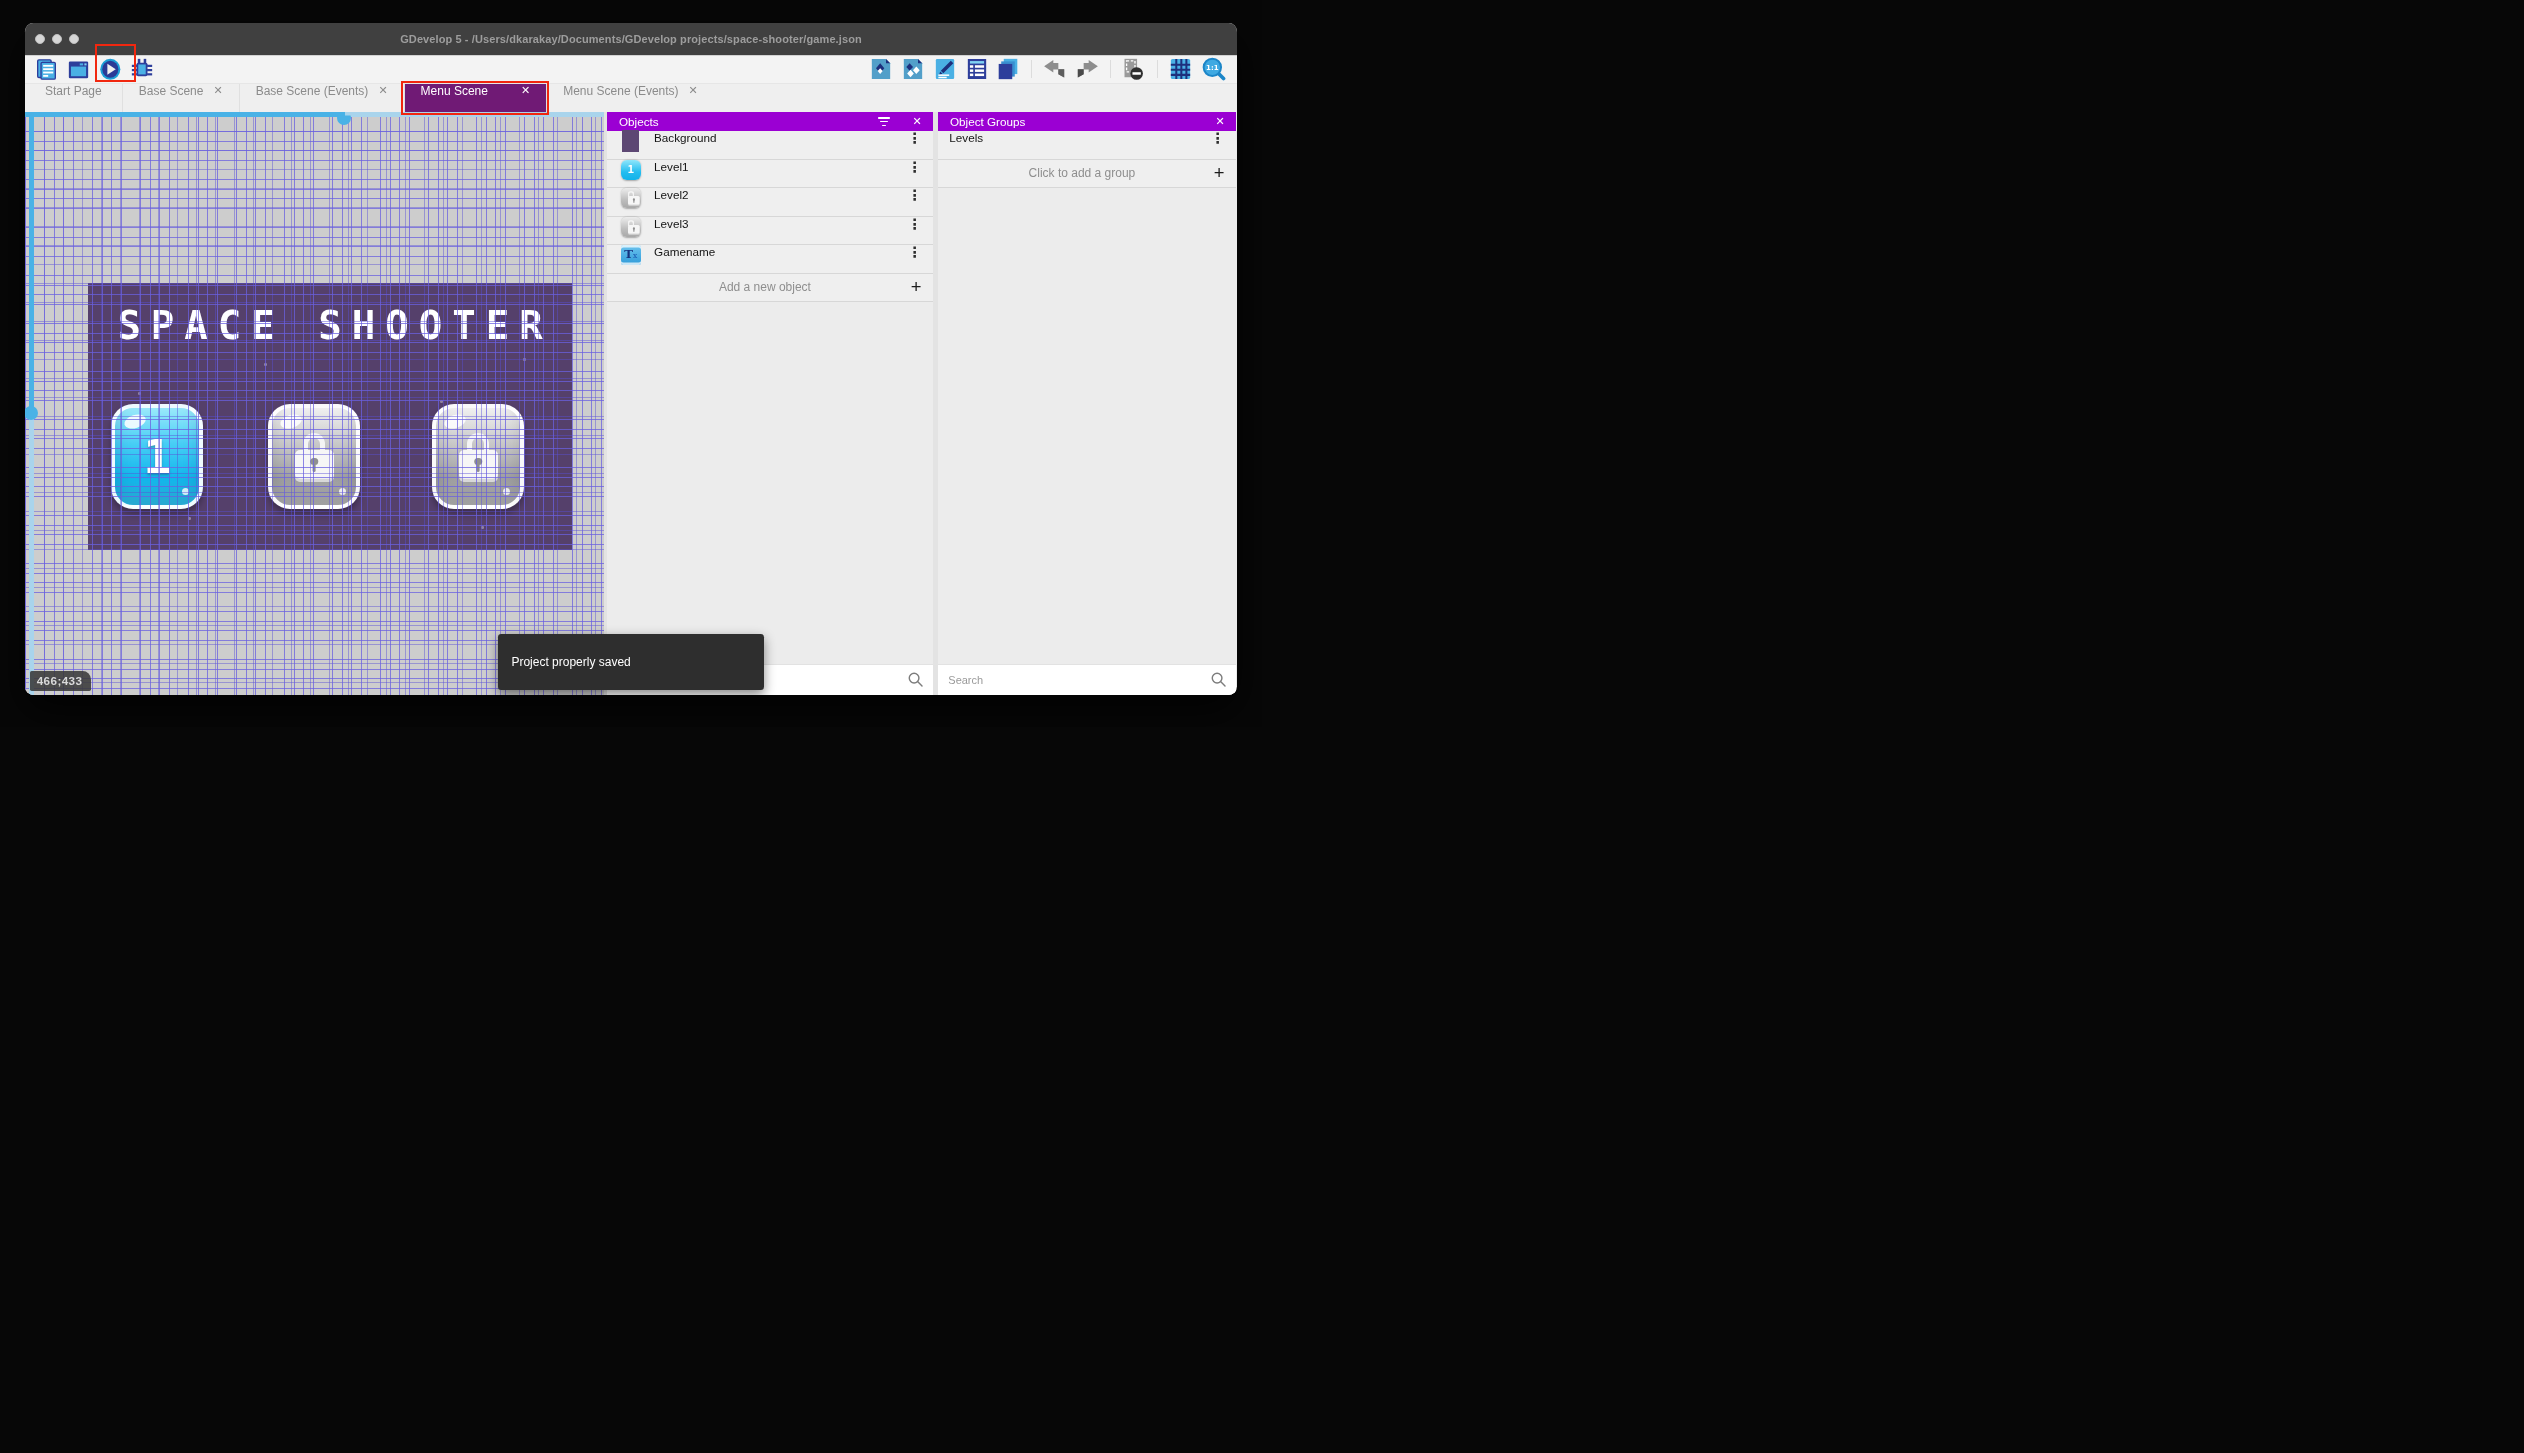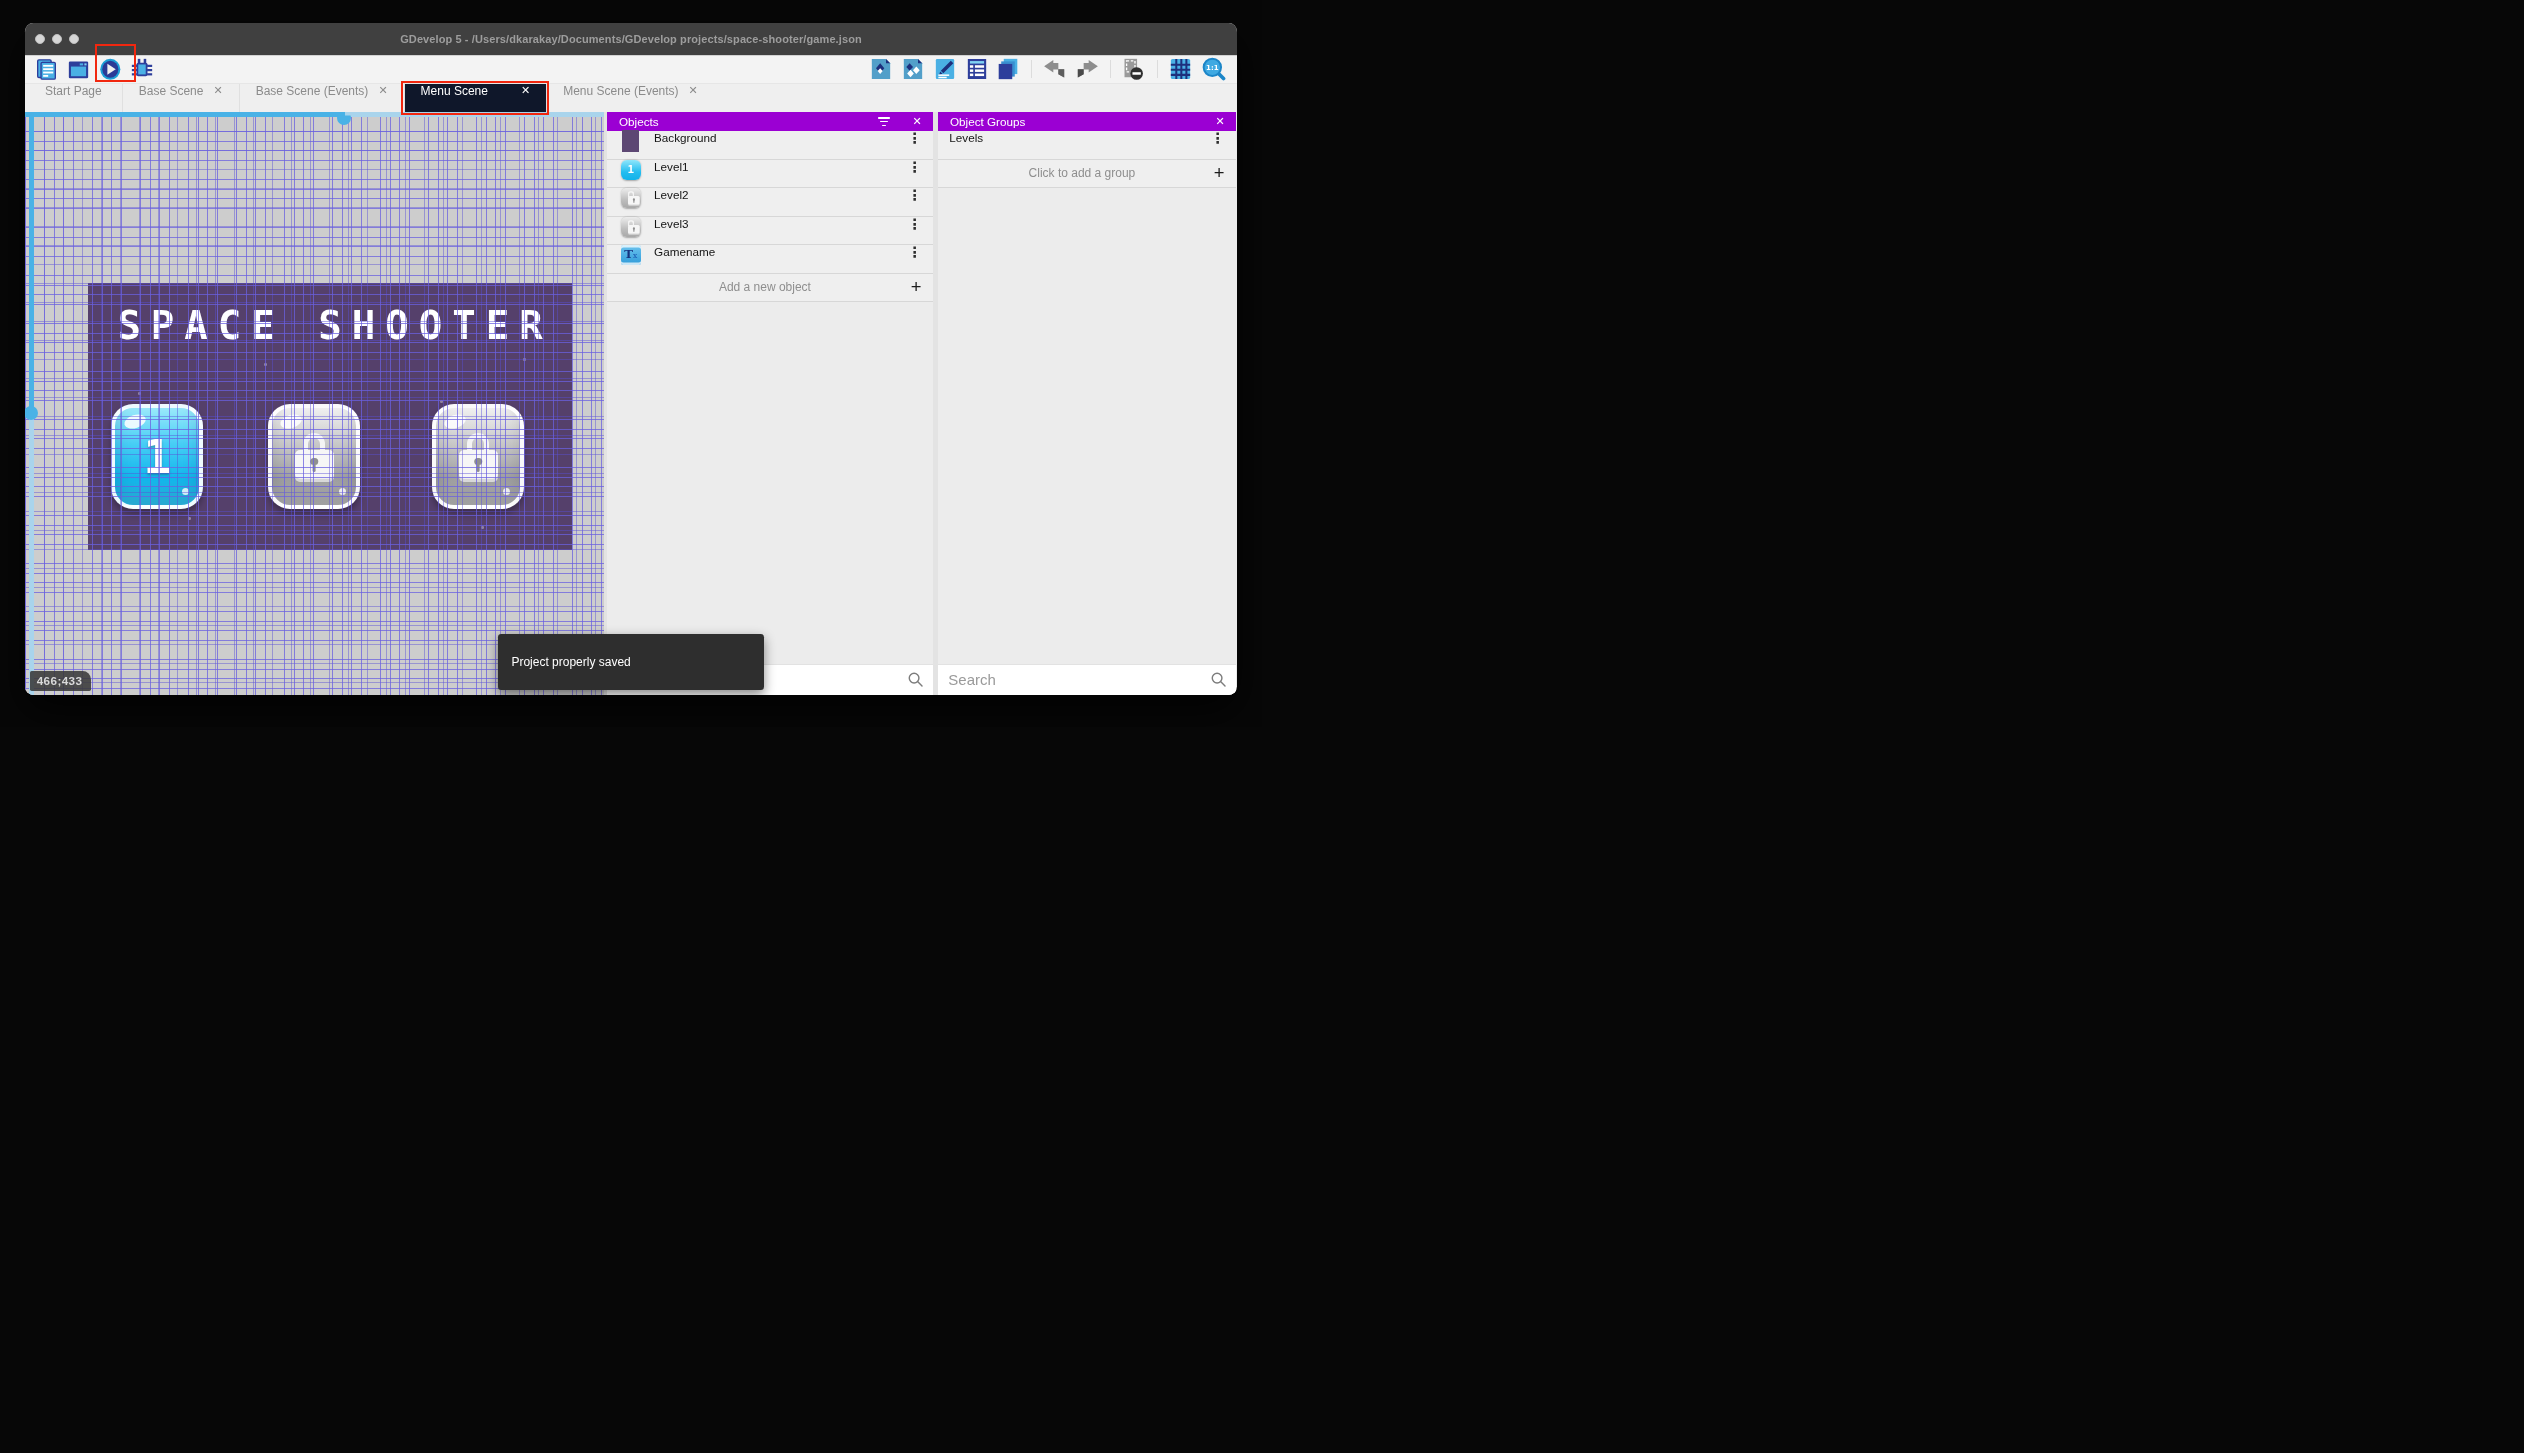--- a/index.html
+++ b/index.html
@@ -26,21 +26,21 @@
   .tb-sep { width:0.8px; height:18.4px; background:#dcdcdc; margin:0 2.5px; }
   .annotation-play { position:absolute; left:70px; top:-11.7px; width:41px; height:38px;
     border:2.5px solid #f1270f; z-index:40; pointer-events:none; }
 
   
   .tabbar { height:28.5px; background:#efefef; display:flex; align-items:stretch; flex:none; position:relative; }
   .tab { display:flex; align-items:flex-start; gap:10px; padding:0 16px; font-size:12px;
     color:#8b8b8b; border-left:0.8px solid #e0e0e0; white-space:nowrap; position:relative; }
   .tab:first-child { border-left:none; padding:0 20px; }
   .tab .tab-x { font-size:11px; color:#8b8b8b; }
-  .tab.active { background:#0f172a; color:#ffffff; outline:2.5px solid #f1270f; outline-offset:1.7px; z-index:30;gap:33px; }
+  .tab.active { background:#701a75; color:#ffffff; outline:2.5px solid #f1270f; outline-offset:1.7px; z-index:30;gap:33px; }
   .tab.active .tab-x { color:#ffffff; }
 
   
   .main { flex:1; display:flex; min-height:0; }
 
   
   .canvas { width:579px; flex:none; position:relative; background:#cdcdcd; overflow:hidden; }
   .stage { position:absolute; left:63px; top:171px; width:484px; height:267px; background:#55406b; z-index:1; }
   .stage-star { position:absolute; width:2.5px; height:2.5px; border-radius:50%; background:rgba(255,255,255,.35); }
   .stage-title { position:absolute; top:20px; left:0; right:0; text-align:center; color:#ffffff;
@@ -123,21 +123,21 @@
 
   .add-row { height:28.5px; flex:none; background:#efefef; border-bottom:0.8px solid #d7d7d7;
     display:flex; align-items:center; padding:0 11.7px; }
   .add-label { flex:1; text-align:center; font-size:12px; color:#8e8e8e; }
   .plus { font-size:18.4px; color:#1c1c1c; font-weight:400; line-height:1; }
 
   .panel-fill { flex:1; background:#ececec; }
 
   .search-row { height:31px; flex:none; background:#ffffff; border-top:0.8px solid #e2e2e2;
     display:flex; align-items:center; padding:0 10px; }
-  .search-input { flex:1; border:none; outline:none; background:transparent; font-size:15px; color:#333;
+  .search-input { flex:1; border:none; outline:none; background:transparent; font-size:11px; color:#333;
     font-family:"Liberation Sans","DejaVu Sans",sans-serif; }
   .search-input::placeholder { color:#9a9a9a; }
 
   
   .toast { position:absolute; left:473px; top:611px; width:266px; height:56px; background:#2e2e2e;
     border-radius:3.3px; box-shadow:0 4.2px 11.7px rgba(0,0,0,.45); display:flex; align-items:center;
     padding:0 13.4px; z-index:50; }
   .toast-msg { color:#ffffff; font-size:12px; }
 
   svg { display:block; }

